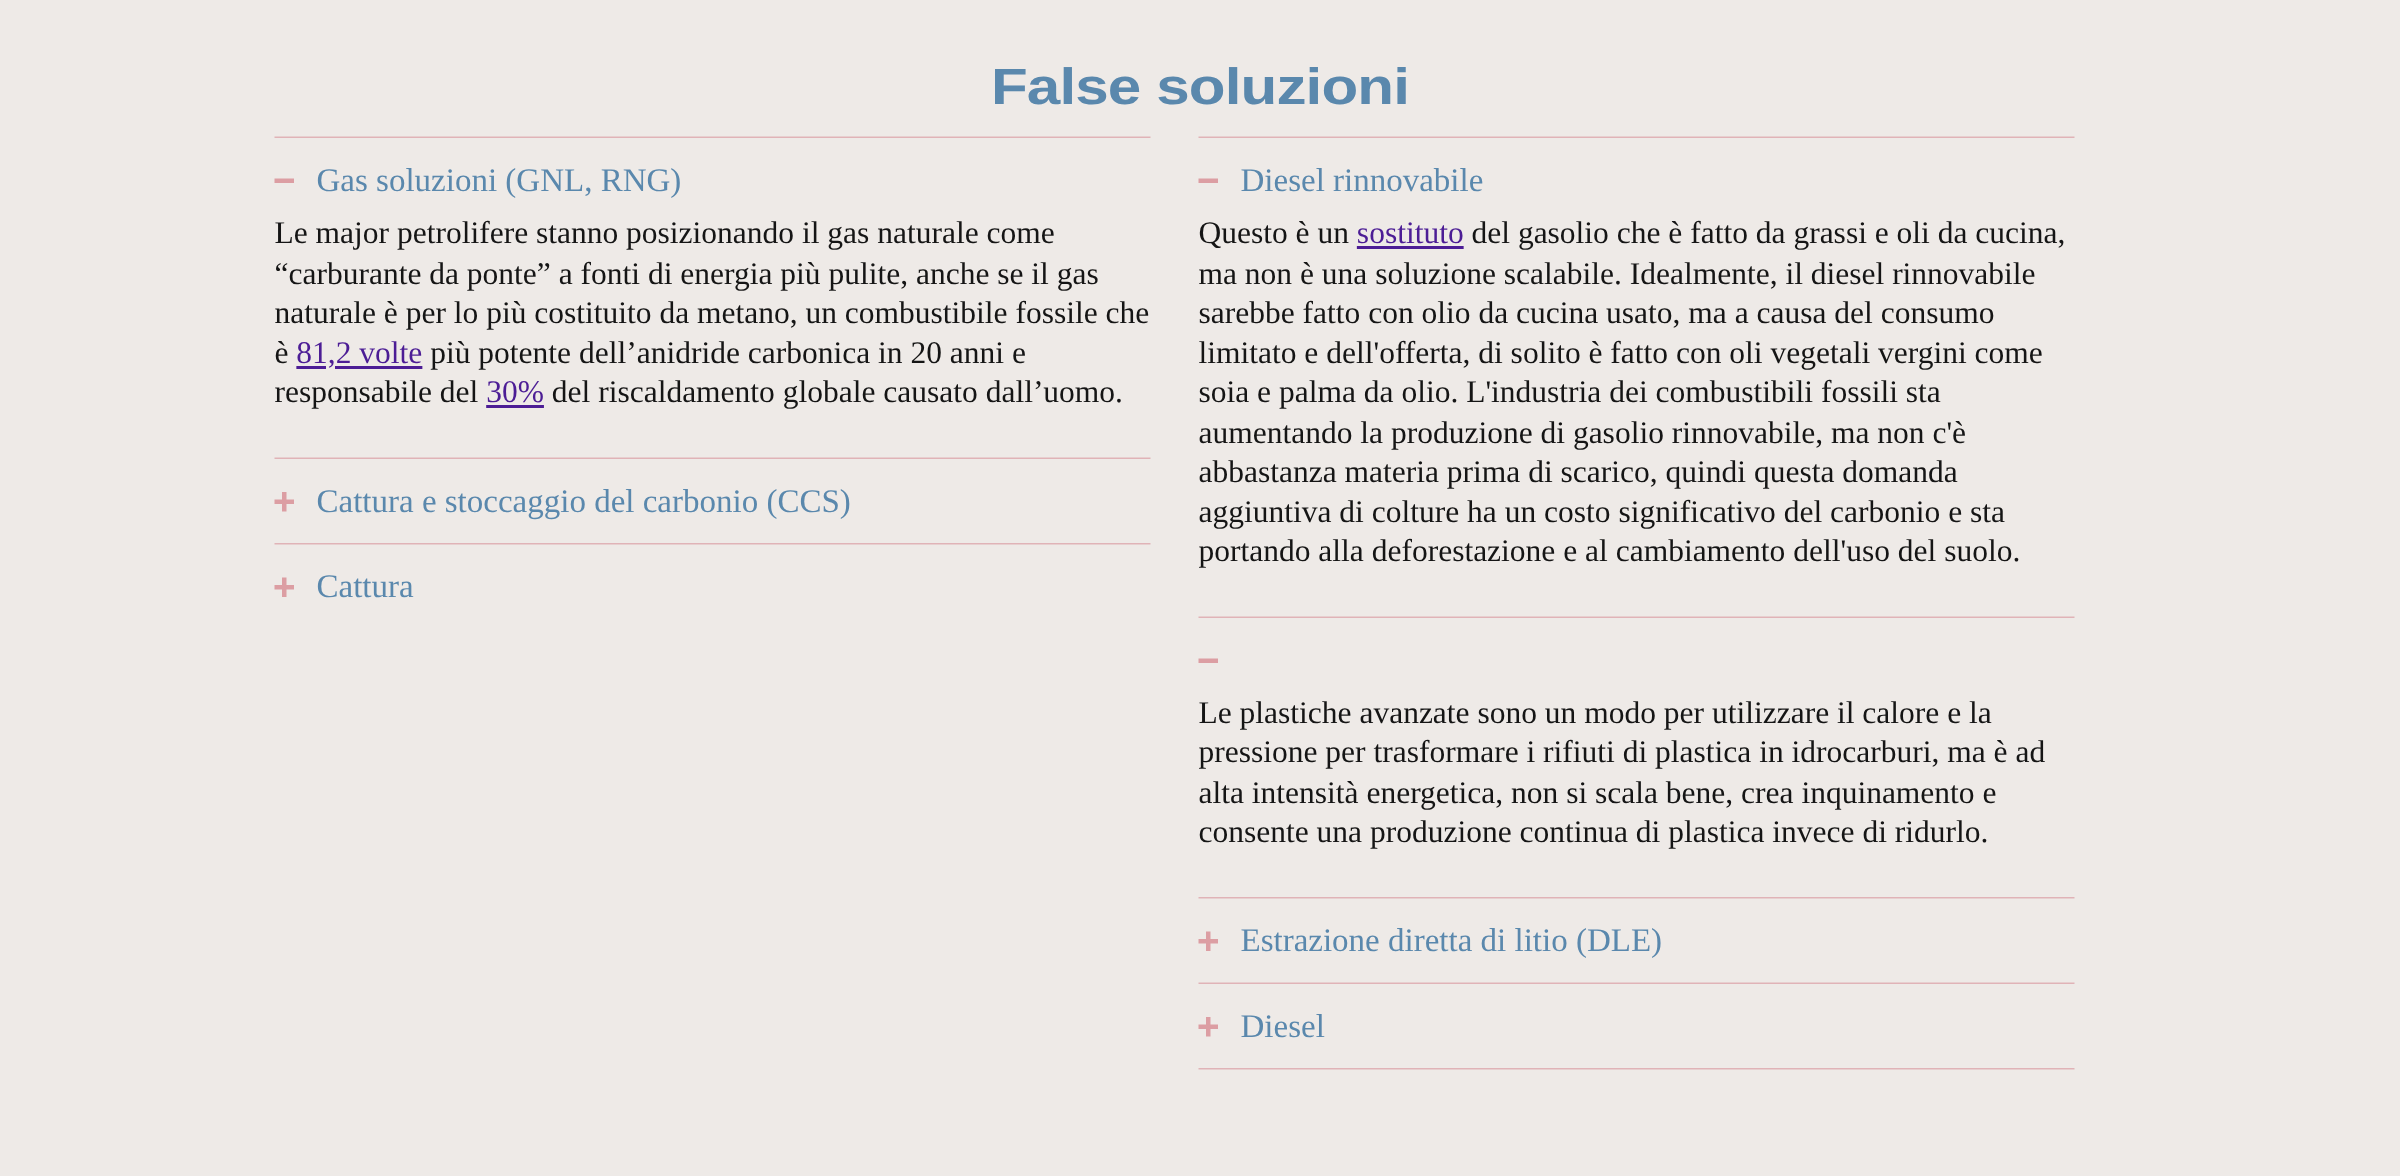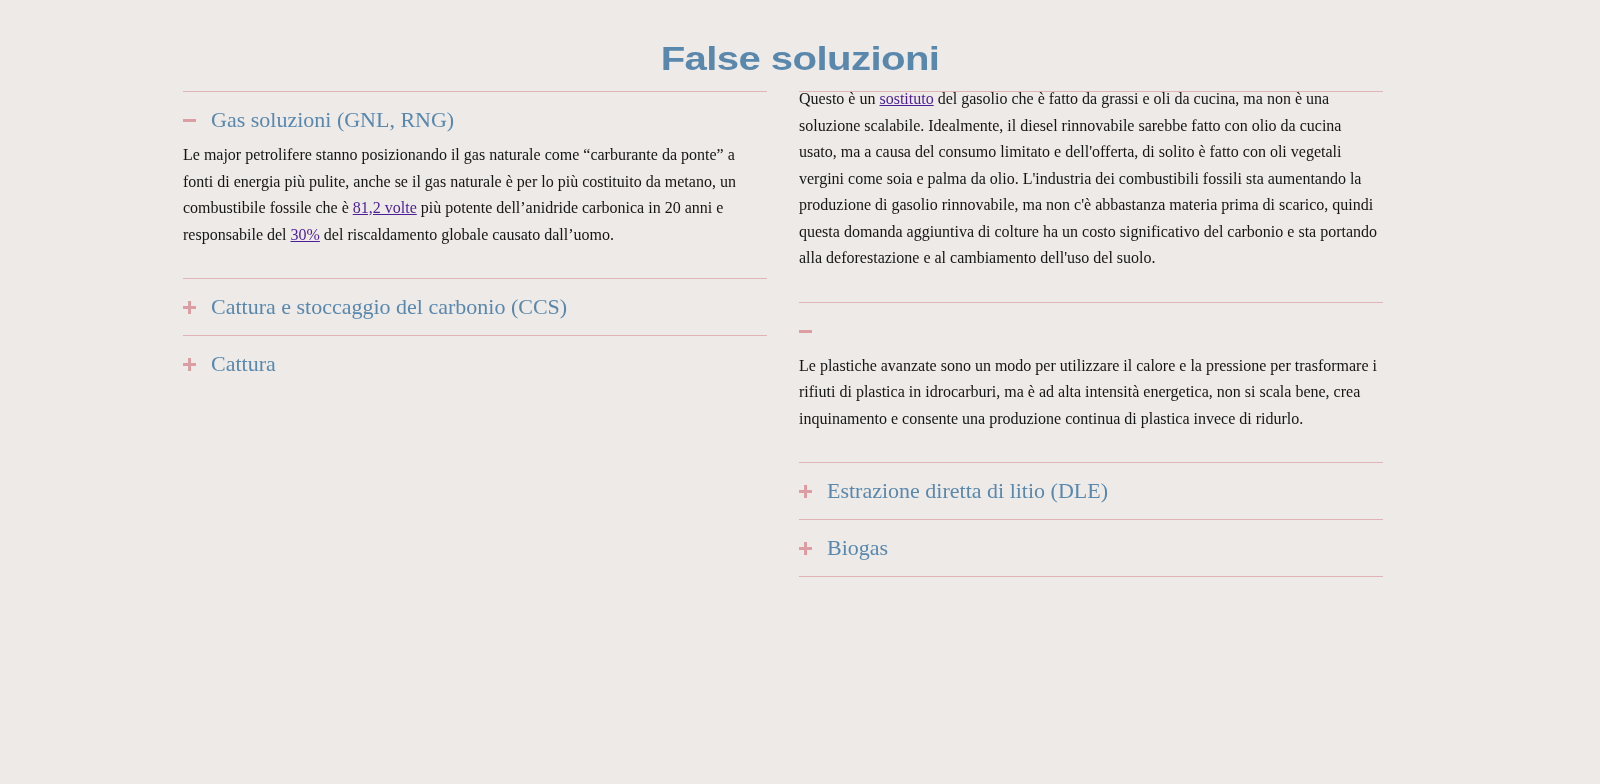--- a/index.html
+++ b/index.html
@@ -42,21 +42,21 @@
   }
   .toggle .h { left: 0; top: 9px; width: 13px; height: 3px; }
   .toggle .v { left: 5px; top: 4px; width: 3px; height: 13px; }
   .item-title {
     font-family: "Liberation Serif", "DejaVu Serif", serif;
     font-size: 22px;
     color: #5a88ad;
   }
   .item-body {
     font-family: "Liberation Serif", "DejaVu Serif", serif;
-    font-size: 16px;
+    font-size: 21px;
     line-height: 26.5px;
     color: #151515;
     padding: 0 0 30px 0;
     margin-top: -6px;
   }
   .item-body a {
     color: #4c1d95; text-decoration: underline;
   }
 </style>
 </head>
@@ -96,20 +96,26 @@
         </span>
       <span class="item-title">Cattura</span>
     </div>
   </div>
 
 </div>
 
 <div class="col right">
 
   <div class="item">
+    <div class="item-header">
+      <span class="toggle">
+          <span class="h"></span>
+        </span>
+      <span class="item-title">Diesel rinnovabile</span>
+    </div>
     <div class="item-body">
       <span>Questo è un </span><a href="#">sostituto</a><span> del gasolio che è fatto da grassi e oli da cucina, ma non è una soluzione scalabile. Idealmente, il diesel rinnovabile sarebbe fatto con olio da cucina usato, ma a causa del consumo limitato e dell'offerta, di solito è fatto con oli vegetali vergini come soia e palma da olio. L'industria dei combustibili fossili sta aumentando la produzione di gasolio rinnovabile, ma non c'è abbastanza materia prima di scarico, quindi questa domanda aggiuntiva di colture ha un costo significativo del carbonio e sta portando alla deforestazione e al cambiamento dell'uso del suolo.</span>
     </div>
   </div>
 
   <div class="item">
     <div class="item-header">
       <span class="toggle">
           <span class="h"></span>
         </span>
@@ -128,16 +134,16 @@
       <span class="item-title">Estrazione diretta di litio (DLE)</span>
     </div>
   </div>
 
   <div class="item last">
     <div class="item-header">
       <span class="toggle">
           <span class="h"></span>
           <span class="v"></span>
         </span>
-      <span class="item-title">Biogas</span>
+      <span class="item-title">Diesel</span>
     </div>
   </div>
 </div>
 
 </body></html>

